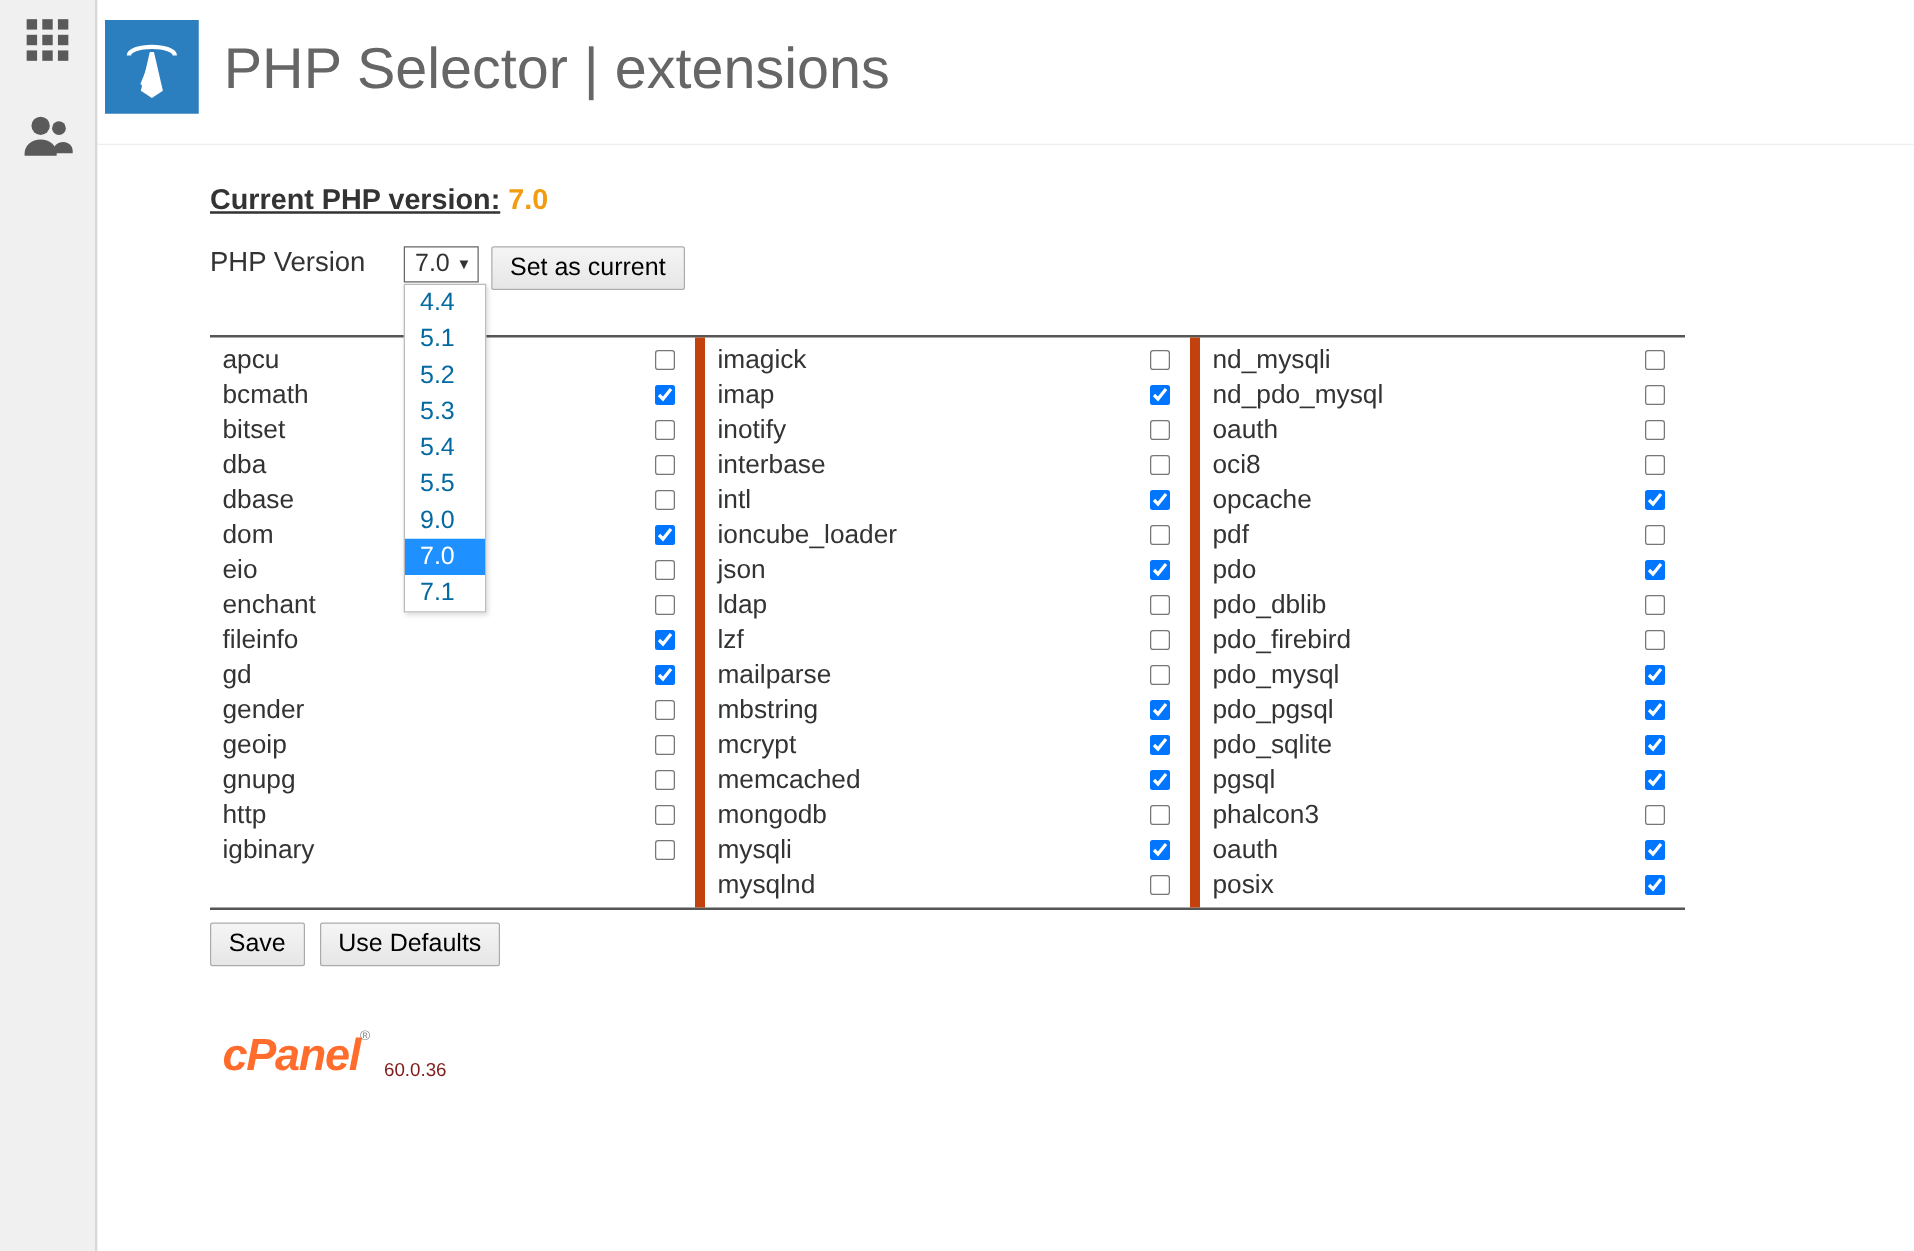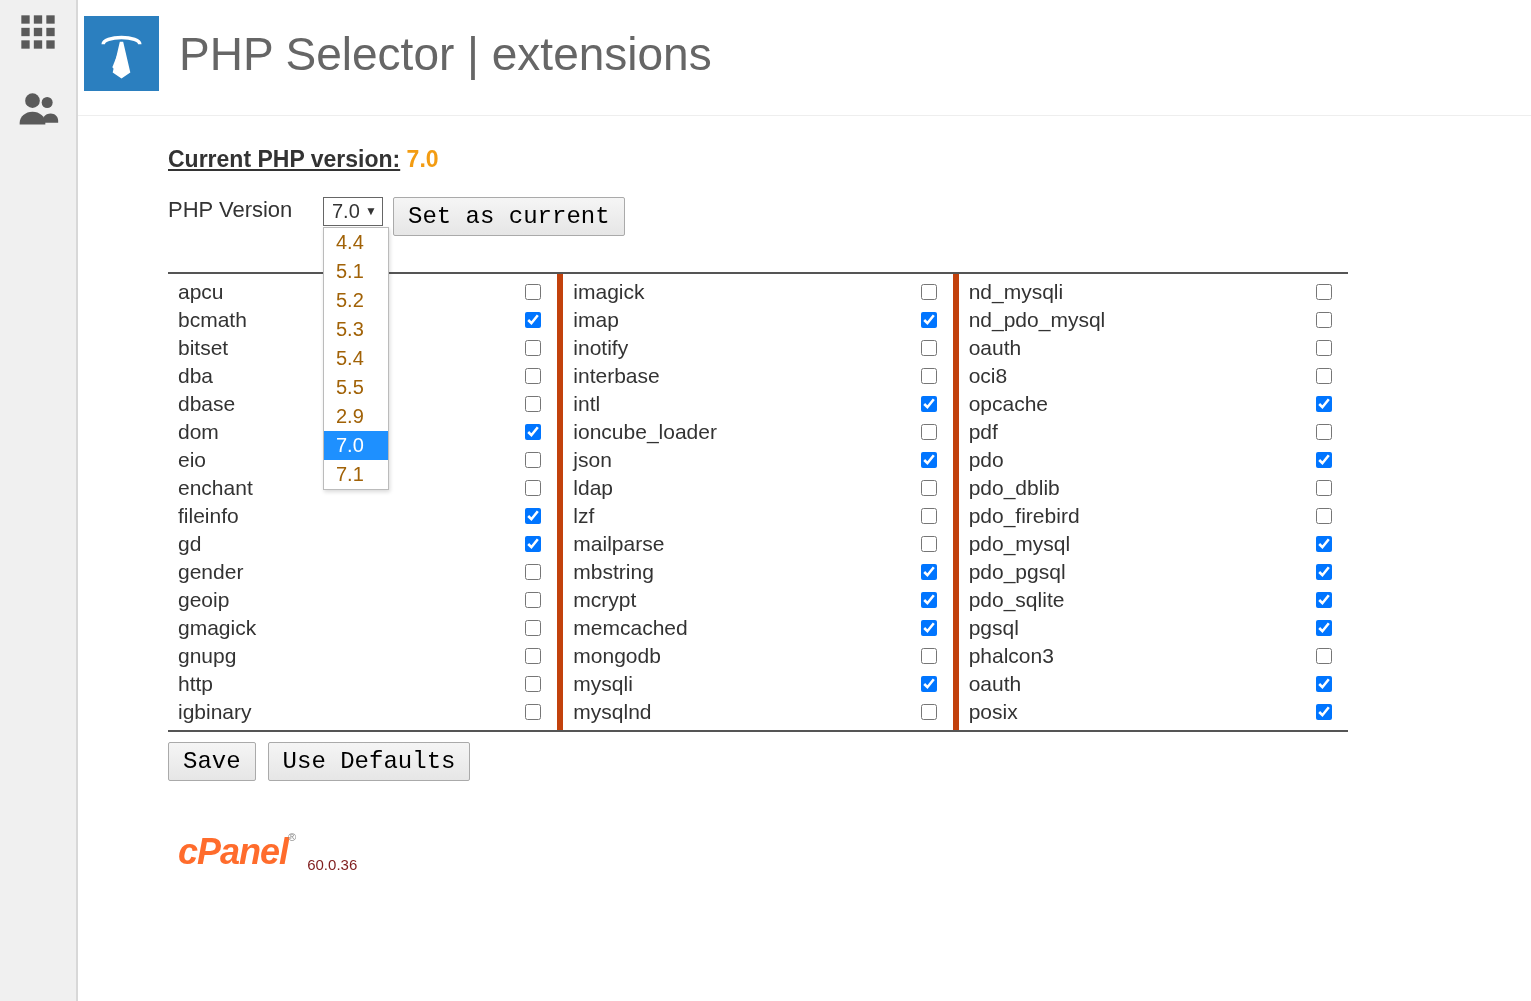--- a/index.html
+++ b/index.html
@@ -74,44 +74,44 @@
     border: 1px solid #bbb;
     background: #fff;
     min-width: 66px;
     z-index: 10;
     box-shadow: 1px 2px 4px rgba(0,0,0,0.15);
   }
   .dropdown .opt {
     padding: 3px 12px;
     font-size: 20px;
     cursor: pointer;
-    color: #a16207;
+    color: #0369a1;
   }
   .dropdown .opt.selected {
     background: #1e90ff;
     color: #fff;
   }
   .btn {
     border: 1px solid #aaa;
     background: linear-gradient(#f5f5f5, #e6e6e6);
     padding: 5px 14px;
-    font-size: 24px;
+    font-size: 20px;
     cursor: pointer;
     border-radius: 2px;
-    font-family: Liberation Mono, monospace;
+    font-family: Liberation Sans, sans-serif;
   }
   .ext-table {
     border-top: 2px solid #555;
     border-bottom: 2px solid #555;
     display: flex;
     width: 1180px;
   }
   .ext-col {
     flex: 1;
-    border-right: 6px solid #c2410c;
+    border-right: 8px solid #c2410c;
     padding: 4px 0;
   }
   .ext-col:last-child { border-right: none; }
   .ext-row {
     display: flex;
     align-items: center;
     justify-content: space-between;
     padding: 2px 16px 2px 10px;
     font-size: 21px;
     color: #333;
@@ -193,21 +193,21 @@
           <div class="select-box">
             <span>7.0</span>
           </div>
           <div class="dropdown" id="dropdown">
               <div class="opt">4.4</div>
               <div class="opt">5.1</div>
               <div class="opt">5.2</div>
               <div class="opt">5.3</div>
               <div class="opt">5.4</div>
               <div class="opt">5.5</div>
-              <div class="opt">2.9</div>
+              <div class="opt">9.0</div>
               <div class="opt selected">7.0</div>
               <div class="opt">7.1</div>
             </div>
         </div>
         <button class="btn">Set as current</button>
       </div>
 
       <div class="ext-table">
         <div class="ext-col" id="col1">
             <div class="ext-row">
@@ -249,24 +249,20 @@
             <div class="ext-row">
               <span>gd</span>
               <input type="checkbox" checked="" style="">
             </div>
             <div class="ext-row">
               <span>gender</span>
               <input type="checkbox" style="">
             </div>
             <div class="ext-row">
               <span>geoip</span>
-              <input type="checkbox" style="">
-            </div>
-            <div class="ext-row">
-              <span>gmagick</span>
               <input type="checkbox" style="">
             </div>
             <div class="ext-row">
               <span>gnupg</span>
               <input type="checkbox" style="">
             </div>
             <div class="ext-row">
               <span>http</span>
               <input type="checkbox" style="">
             </div>

